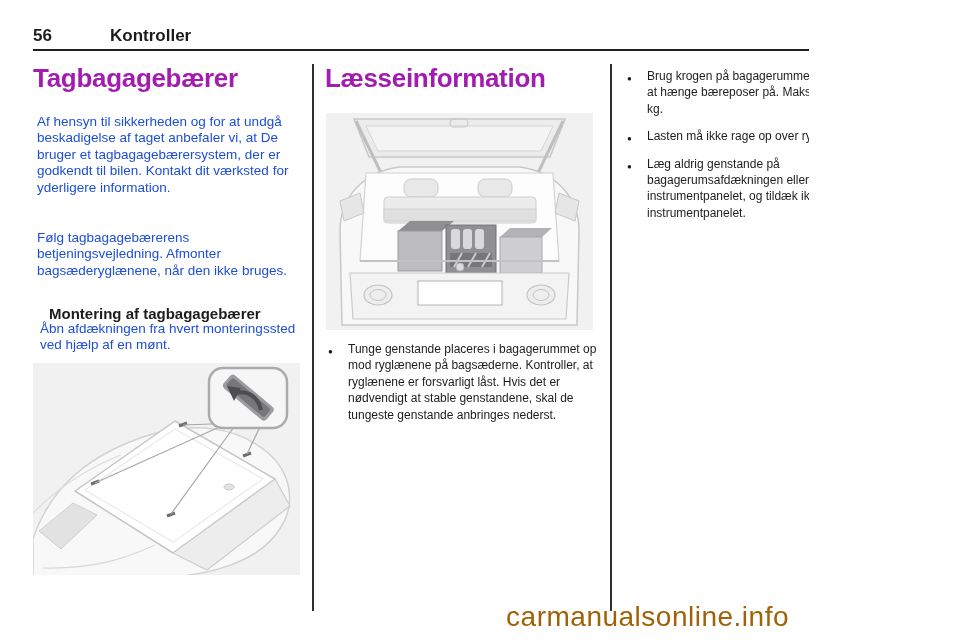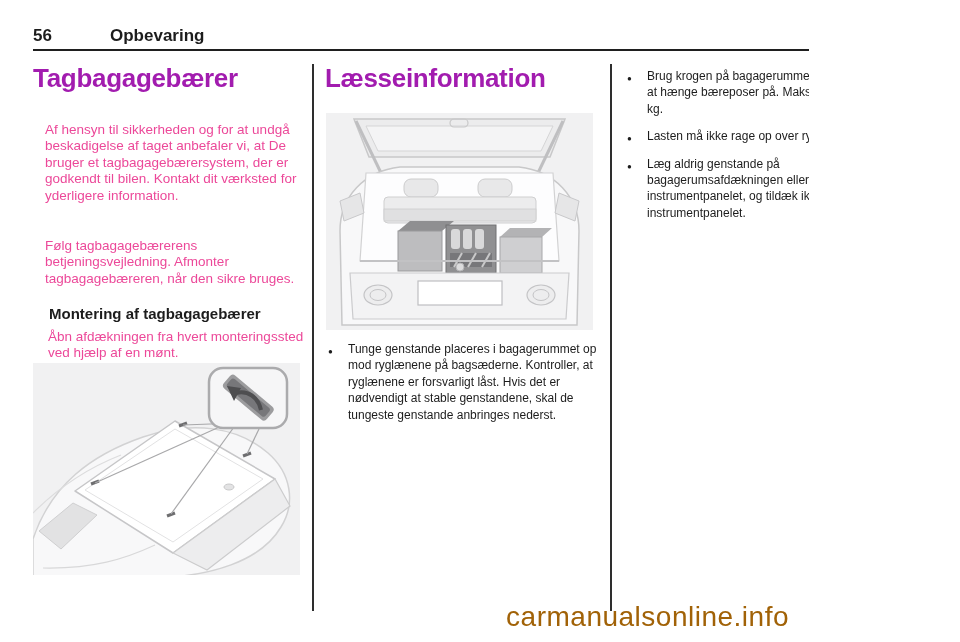--- a/index.html
+++ b/index.html
@@ -11,21 +11,21 @@
   .section-title { position:absolute; left:110px; top:26px; font-size:17px; font-weight:bold; }
   .header-rule { position:absolute; left:33px; top:49px; width:897px; height:2px; background:#1f1f1f; }
   .vdivider { position:absolute; top:64px; height:547px; width:2px; background:#2e2e2e; }
   .vd1 { left:312px; } .vd2 { left:610px; }
 
   h1.colhead { position:absolute; margin:0; font-size:26px; font-weight:bold;
                letter-spacing:-0.3px; color:#a21caf; white-space:nowrap; }
   #col1-head { left:33px;  top:63px; }
   #col2-head { left:325px; top:63px; }
 
-  .body-text { position:absolute; margin:12px; font-size:13.5px; line-height:16.4px; color:#ec4899; }
+  .body-text { position:absolute; margin:4px; font-size:13.5px; line-height:16.4px; color:#1d4ed8; }
   #p1 { left:33px; top:110px; width:262px; }
   #p2 { left:33px; top:226px; width:262px; }
   .subhead { position:absolute; margin:16px; left:33px; top:289px; font-size:15px; font-weight:bold; }
   #p3 { left:36px; top:317px; width:262px; }
 
   .fig { position:absolute; background:#f1f1f2; }
   #fig1 { left:33px;  top:363px; width:267px; height:212px; }
   #fig2 { left:326px; top:113px; width:267px; height:217px; }
   .fig svg { display:block; }
 
@@ -38,29 +38,29 @@
 
   .watermark { position:absolute; right:20px; bottom:9px; font-size:28px;
                color:#a16207; letter-spacing:0.5px; }
 </style>
 </head>
 <body>
 
 <div class="page">
 
   <span class="pageno">56</span>
-  <span class="section-title">Opbevaring</span>
+  <span class="section-title">Kontroller</span>
   <div class="header-rule"></div>
 
   <div class="vdivider vd1"></div>
   <div class="vdivider vd2"></div>
 
   <h1 class="colhead" id="col1-head">Tagbagagebærer</h1>
   <p class="body-text" id="p1">Af hensyn til sikkerheden og for at undgå beskadigelse af taget anbefaler vi, at De bruger et tagbagagebærersystem, der er godkendt til bilen. Kontakt dit værksted for yderligere information.</p>
-  <p class="body-text" id="p2">Følg tagbagagebærerens betjeningsvejledning. Afmonter tagbagagebæreren, når den sikre bruges.</p>
+  <p class="body-text" id="p2">Følg tagbagagebærerens betjeningsvejledning. Afmonter bagsæderyglænene, når den ikke bruges.</p>
   <h2 class="subhead" id="sub1">Montering af tagbagagebærer</h2>
   <p class="body-text" id="p3">Åbn afdækningen fra hvert monteringssted ved hjælp af en mønt.</p>
 
   <div class="fig" id="fig1">
     <svg width="267" height="212" viewBox="0 0 267 212">
       <rect width="267" height="212" fill="#f1f1f2"></rect>
       <g>
         <path d="M0,176 C18,122 58,92 110,74 C160,57 205,64 235,90 C258,110 263,140 248,164 C228,198 178,214 118,215 L0,215 Z" fill="#f8f8f9" stroke="#d2d2d3" stroke-width="1.5"></path>
         <path d="M0,150 C24,126 52,106 88,92" fill="none" stroke="#dcdcdd" stroke-width="1.2"></path>
         <polygon points="42,128 142,58 242,116 140,190" fill="#ffffff" stroke="#c6c6c8" stroke-width="1.5" stroke-linejoin="round"></polygon>

